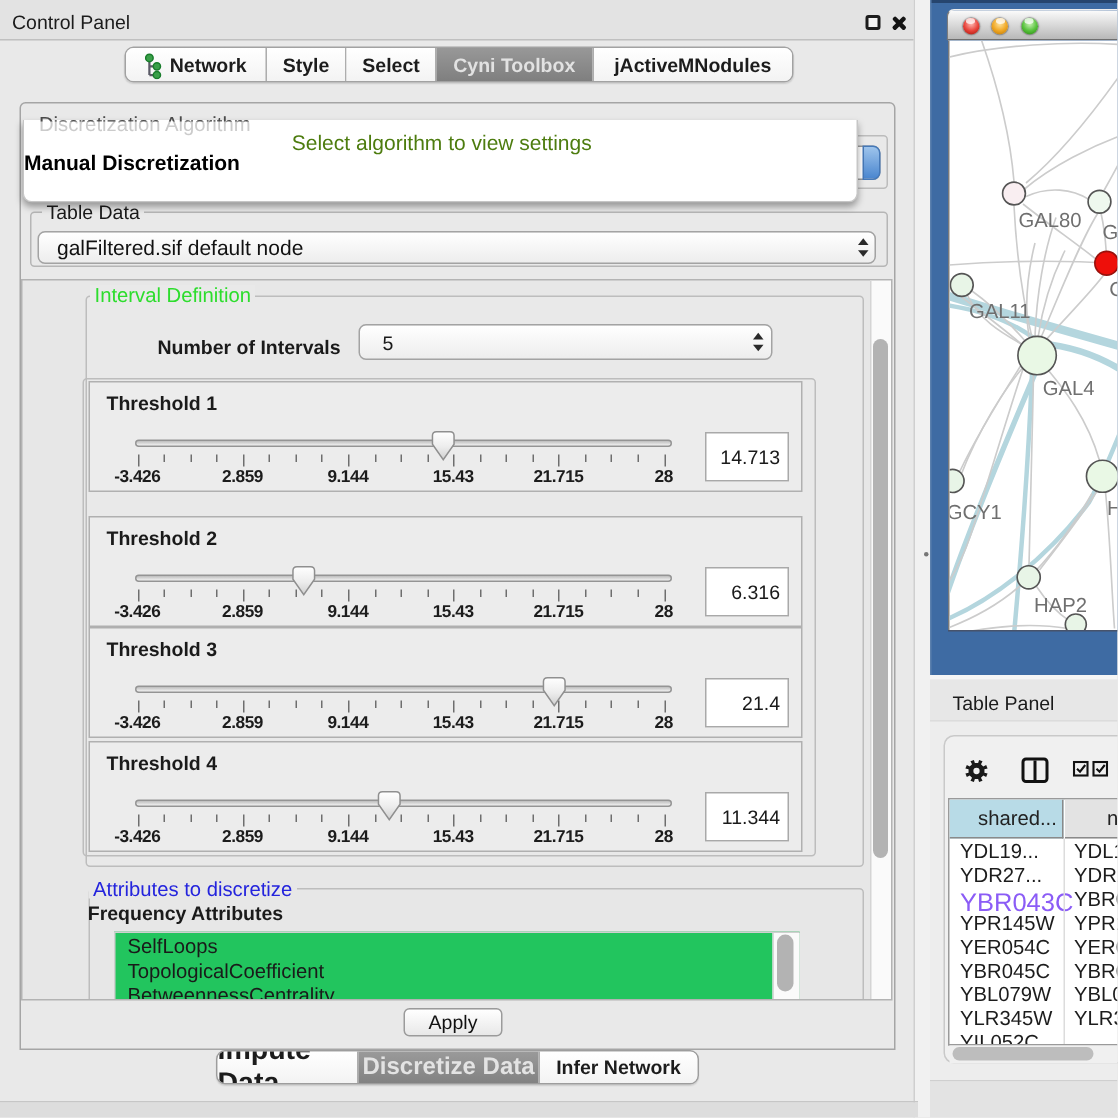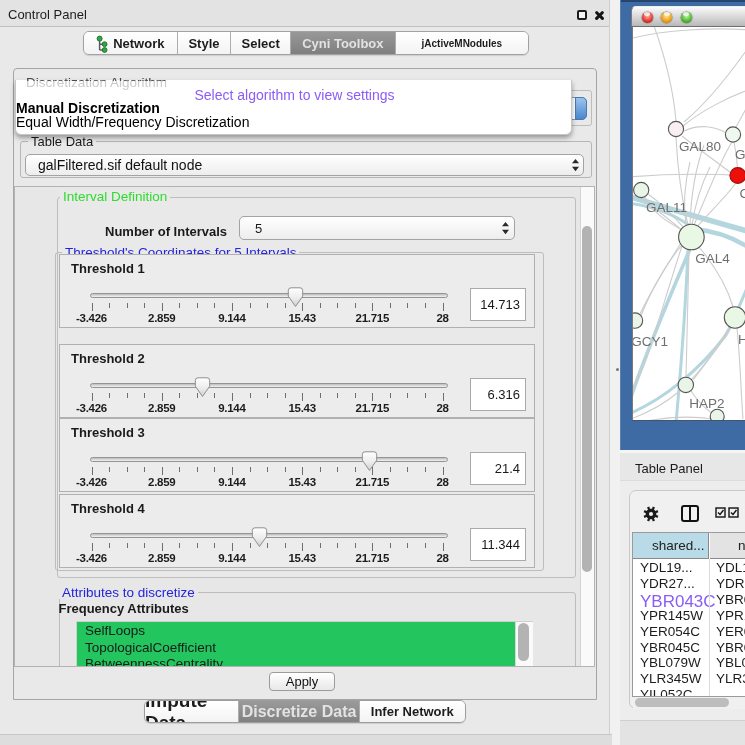--- a/index.html
+++ b/index.html
@@ -30,34 +30,33 @@
 <div class="a" style="left:83px;top:31px;width:446px;height:24px;border:1px solid #a2a2a2;border-radius:6px;overflow:hidden;display:flex;box-shadow:0 1px 1px rgba(0,0,0,0.12);">
 <div style="width:94px;height:100%;background:linear-gradient(#ffffff,#f3f3f3);color:#1c1c1c;border-right:1px solid #adadad;display:flex;align-items:center;justify-content:center;font-size:13px;font-weight:bold;"><svg width="12" height="18" viewBox="0 0 12 18" style="margin-right:5px;margin-top:2px;">
         <path d="M3.6 4 V15 M3.6 9.2 H8 M3.6 15 H8" stroke="#5a5a66" stroke-width="1.5" fill="none"></path>
         <circle cx="3.6" cy="3.6" r="2.5" fill="#3aa049" stroke="#197d2c" stroke-width="1"></circle>
         <circle cx="8.6" cy="9.2" r="2.4" fill="#3aa049" stroke="#197d2c" stroke-width="1"></circle>
         <circle cx="8.6" cy="15" r="2.4" fill="#3aa049" stroke="#197d2c" stroke-width="1"></circle>
       </svg>Network</div>
 <div style="width:54px;height:100%;background:linear-gradient(#ffffff,#f3f3f3);color:#1c1c1c;border-right:1px solid #adadad;display:flex;align-items:center;justify-content:center;font-size:13px;font-weight:bold;">Style</div>
 <div style="width:60px;height:100%;background:linear-gradient(#ffffff,#f3f3f3);color:#1c1c1c;border-right:1px solid #adadad;display:flex;align-items:center;justify-content:center;font-size:13px;font-weight:bold;">Select</div>
 <div style="width:105px;height:100%;background:linear-gradient(#989898,#7f7f7f);color:#e2e2e2;border-right:1px solid #adadad;display:flex;align-items:center;justify-content:center;font-size:13px;font-weight:bold;">Cyni Toolbox</div>
-<div style="width:133px;height:100%;background:linear-gradient(#ffffff,#f3f3f3);color:#1c1c1c;display:flex;align-items:center;justify-content:center;font-size:10px;font-weight:bold;">jActiveMNodules</div>
+<div style="width:133px;height:100%;background:linear-gradient(#ffffff,#f3f3f3);color:#1c1c1c;display:flex;align-items:center;justify-content:center;font-size:13px;font-weight:bold;">jActiveMNodules</div>
 </div>
 <div class="a" style="left:13px;top:68px;width:584px;height:632px;border:1px solid #a5a5a5;border-radius:4px 4px 0 0;background:#e9e9e9;"></div>
 <div class="a" style="left:26px;top:75px;font-size:13.5px;color:#cbcbcb;z-index:45;">Discretization Algorithm</div>
 <div class="a" style="left:26px;top:75px;width:170px;height:5.5px;overflow:hidden;z-index:46;">
     <div style="font-size:13.5px;color:#4a4a4a;">Discretization Algorithm</div>
   </div>
 <div class="a" style="left:20px;top:90px;width:572px;height:36px;border:1px solid #bcbcbc;border-radius:3px;"></div>
 <div class="a" style="left:560px;top:97px;width:27px;height:23px;border:1px solid #9a9a9a;border-radius:5px;background:#fff;"></div>
 <div class="a" style="left:575px;top:97px;width:12px;height:23px;border-radius:0 5px 5px 0;background:linear-gradient(#9ec4ec,#4a86cf);border:1px solid #4679b8;"></div>
 <div class="a" style="left:15px;top:80px;width:557px;height:55px;background:#fff;border:1px solid #c6c6c6;border-top:none;border-radius:0 0 6px 6px;box-shadow:0 3px 5px rgba(0,0,0,0.35);z-index:40;">
-    <div class="a" style="left:0;top:7px;width:557px;text-align:center;color:#8b5cf6;font-size:14px;">Select algorithm to view settings</div>
+    <div class="a" style="left:0;top:7px;width:557px;text-align:center;color:#4d7c0f;font-size:14px;">Select algorithm to view settings</div>
     <div class="a" style="left:0;top:20px;font-weight:bold;font-size:14px;color:#000;">Manual Discretization</div>
-    <div class="a" style="left:0;top:33.5px;font-size:14px;color:#000;">Equal Width/Frequency Discretization</div>
   </div>
 <div class="grp" style="left:20px;top:141px;width:572px;height:37px;"></div>
 <div class="glab" style="left:28px;top:135px;color:#1a1a1a;">Table Data</div>
 <div class="combo" style="left:25px;top:154px;width:559px;height:22px;"></div>
 <div class="a" style="left:38px;top:156.5px;font-size:14px;color:#111;">galFiltered.sif default node</div>
 <svg class="a" style="left:571px;top:158px" width="9" height="14" viewBox="0 0 10 16">
     <path d="M5 1 L9 6 L1 6 Z" fill="#2a2a2a"></path>
     <path d="M5 15 L9 10 L1 10 Z" fill="#2a2a2a"></path>
   </svg>
 <div class="a" style="left:14px;top:186px;width:581px;height:481px;border:1px solid #b3b3b3;background:#e7e7e7;overflow:hidden;">
@@ -66,21 +65,20 @@
 <div class="grp" style="left:42px;top:10px;width:519px;height:381px;border-color:#bdbdbd;background:#e9e9e9;"></div>
 <div class="glab" style="left:45px;top:3px;color:#2ddd2d;font-size:13.5px;">Interval Definition</div>
 <div class="a" style="left:90px;top:37px;font-weight:bold;font-size:13px;">Number of Intervals</div>
 <div class="combo" style="left:224px;top:29px;width:276px;height:24px;"></div>
 <div class="a" style="left:240px;top:34px;font-size:13px;">5</div>
 <svg class="a" style="left:486px;top:34px" width="9" height="14" viewBox="0 0 10 16">
       <path d="M5 1 L9 6 L1 6 Z" fill="#2a2a2a"></path>
       <path d="M5 15 L9 10 L1 10 Z" fill="#2a2a2a"></path>
     </svg>
 <div class="grp" style="left:40px;top:65px;width:489px;height:319px;border-color:#bdbdbd;"></div>
-<div class="glab" style="left:47px;top:58.5px;color:#2424dd;background:#e9e9e9;font-size:13.5px;">Threshold's Coordinates for 5 Intervals</div>
 <div class="thpanel" style="top:67px;text-decoration:underline;">
 <div class="thtitle">Threshold 1</div>
 <div class="track"></div>
 <div class="tick" style="left:31.5px;top:48px;height:8px;"></div>
 <div class="tick" style="left:49.0px;top:48px;height:5px;"></div>
 <div class="tick" style="left:66.6px;top:48px;height:5px;"></div>
 <div class="tick" style="left:84.2px;top:48px;height:5px;"></div>
 <div class="tick" style="left:101.7px;top:48px;height:8px;"></div>
 <div class="tick" style="left:119.2px;top:48px;height:5px;"></div>
 <div class="tick" style="left:136.8px;top:48px;height:5px;"></div>

